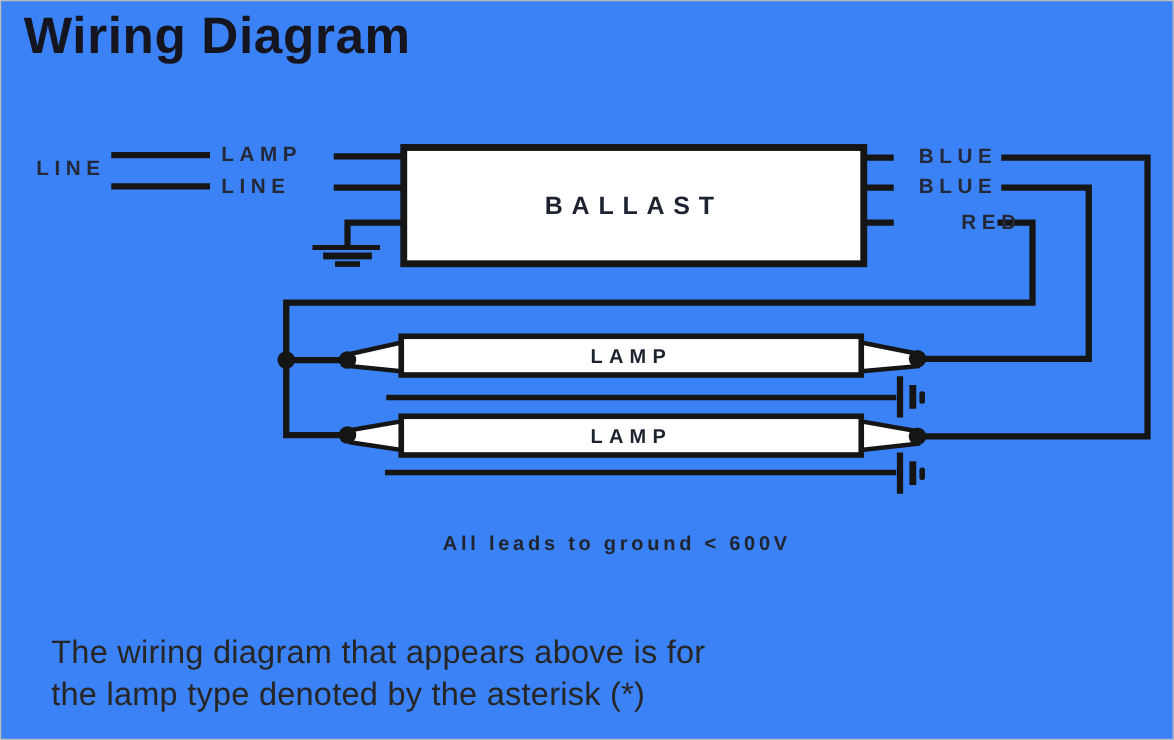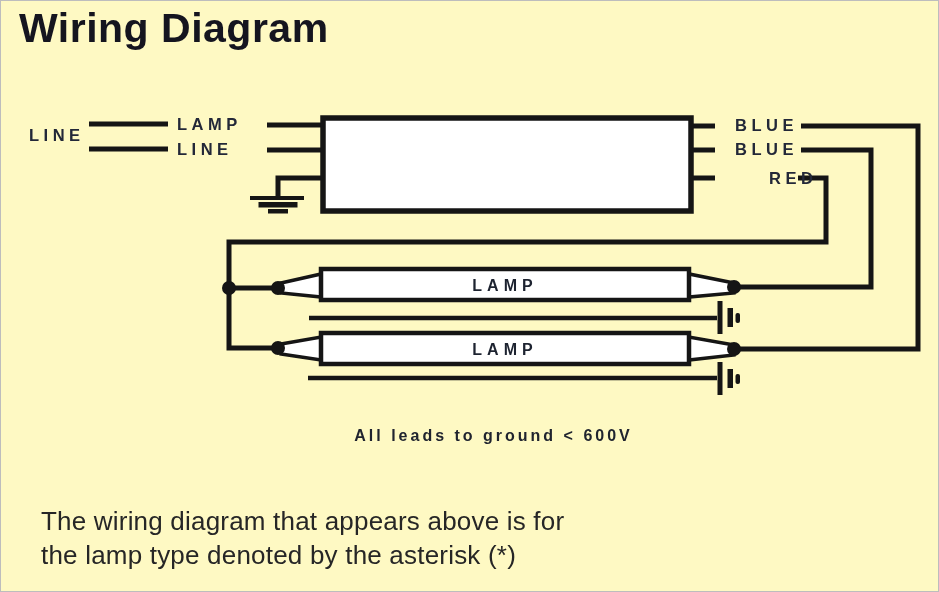--- a/index.html
+++ b/index.html
@@ -1,21 +1,21 @@
 <!DOCTYPE html>
 <html><head>
 <meta charset="utf-8">
 <style>
   html, body { margin: 0; padding: 0; background: #e9e9e9; }
   * { box-sizing: border-box; }
   #stage {
     position: relative;
     width: 939px;
     height: 592px;
-    background: #fef9c3;
+    background: #3b82f6;
     border: 1px solid #bdbdbd;
     overflow: hidden;
     font-family: "Liberation Sans", sans-serif;
     color: #1a1a1a;
   }
   .abs { position: absolute; }
   .page-title {
     left: 18px; top: 4px;
     font-size: 41px;
     font-weight: bold;
@@ -140,20 +140,21 @@
     </g>
   </svg>
 
   <div class="abs page-title">Wiring Diagram</div>
 
   <div class="abs wire-label" style="left:28px; top:126px;">LINE</div>
 
   <div class="abs wire-label" style="left:176px; top:115px;">LAMP</div>
   <div class="abs wire-label" style="left:176px; top:140px;">LINE</div>
 
+  <div class="abs box-label ballast-label">BALLAST</div>
 
   <div class="abs wire-label" style="left:734px; top:116px;">BLUE</div>
   <div class="abs wire-label" style="left:734px; top:140px;">BLUE</div>
   <div class="abs wire-label" style="left:768px; top:169px;">RED</div>
 
   <div class="abs box-label lamp1-label">LAMP</div>
   <div class="abs box-label lamp2-label">LAMP</div>
 
   <div class="abs caption">All leads to ground &lt; 600V</div>
 

